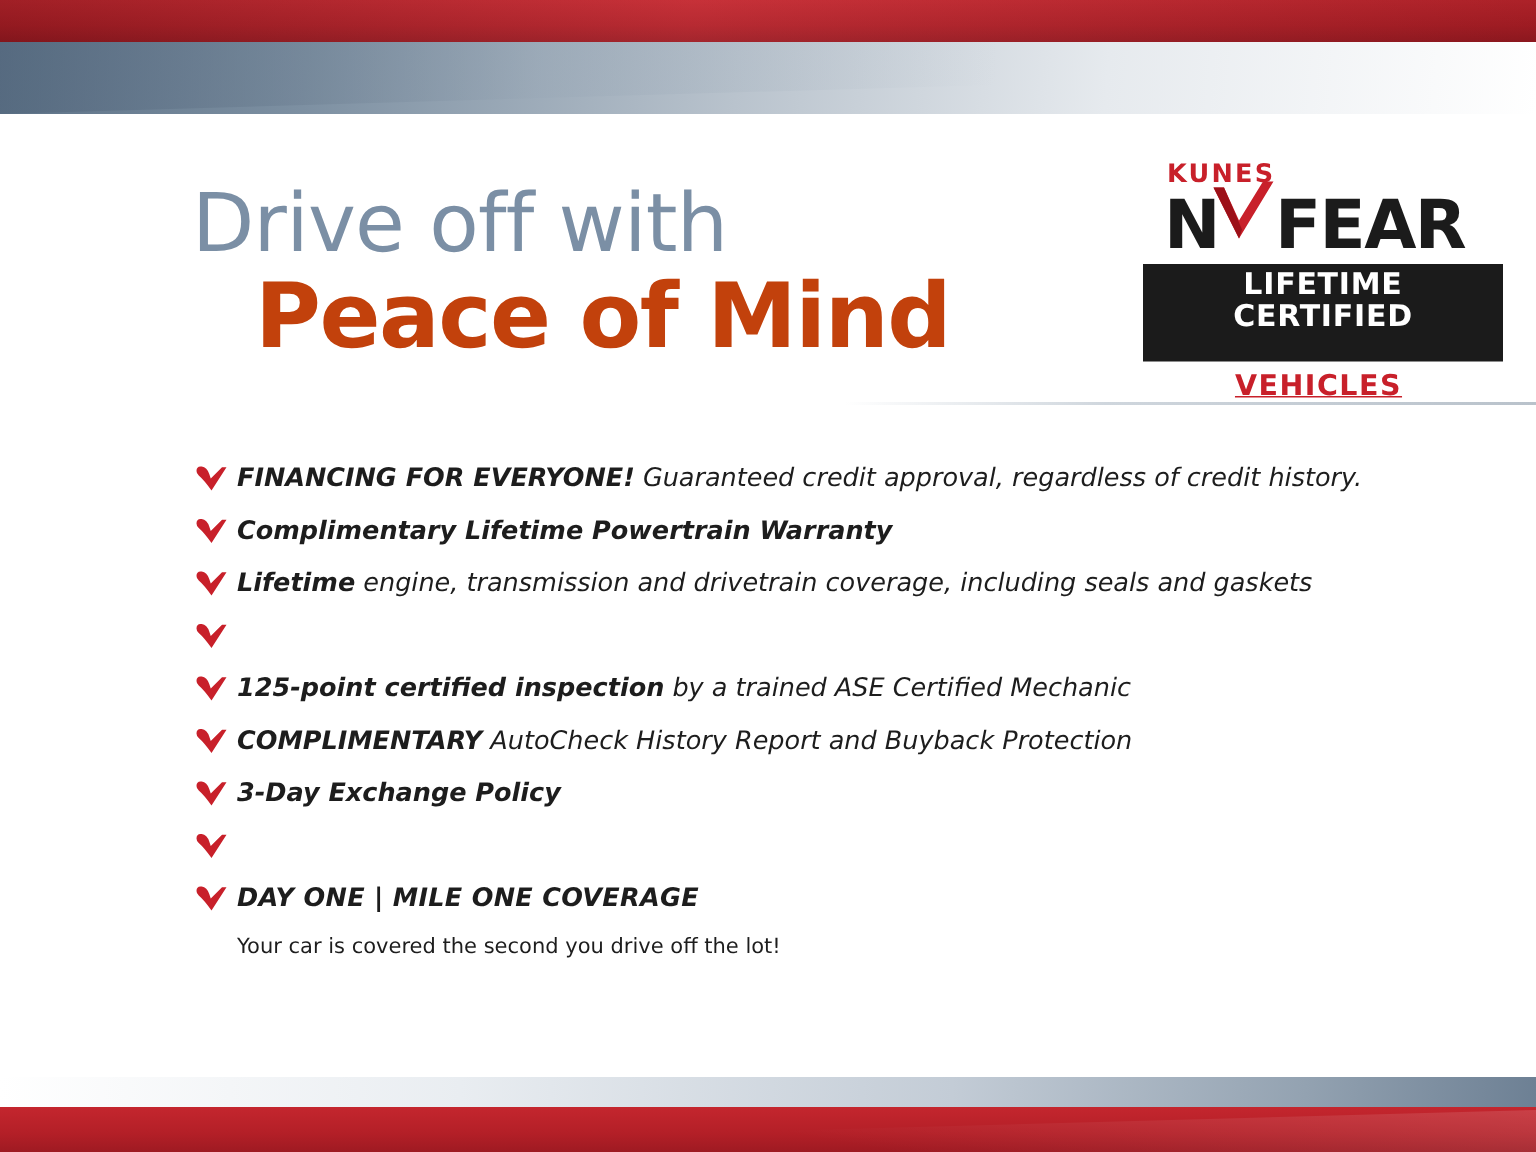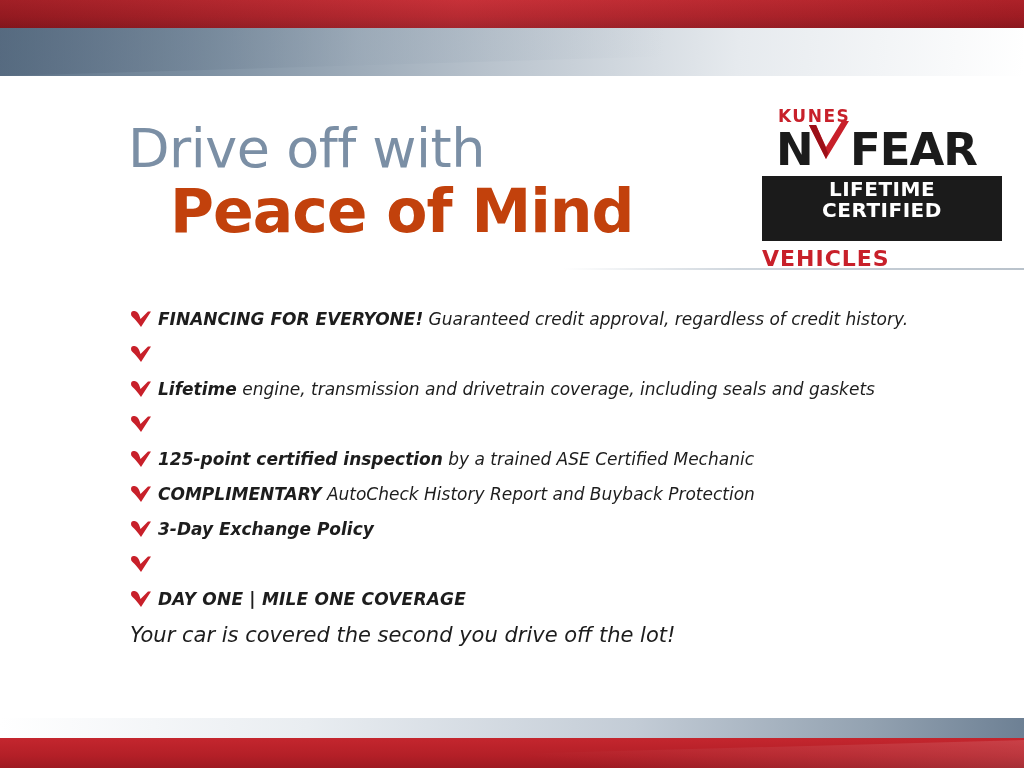--- a/index.html
+++ b/index.html
@@ -162,26 +162,27 @@
     font-family: "DejaVu Sans", sans-serif;
     font-weight: 700;
     font-size: 20px;
     letter-spacing: 0.5px;
     padding: 3px 6px 20px 6px;
     line-height: 1.05;
   }
   .logo .vehicles {
     font-family: "DejaVu Sans", sans-serif;
     font-weight: 700;
-    font-size: 22px;
+    font-size: 19px;
     color: #c8202a;
     letter-spacing: 1px;
-    text-align: left;
+    text-align: center;
     margin-top: 5px;
     margin-right: 6px;
+    text-decoration: underline;
   }
 
   
   .bullets {
     position: absolute;
     left: 130px;
     top: 308px;
     width: 830px;
   }
   .bullet {
@@ -202,23 +203,23 @@
     font-style: italic;
     color: #1d1d1d;
     line-height: 1.18;
     font-weight: 400;
   }
   .bullet .txt b {
     font-weight: 700;
   }
   .sub-line {
     font-family: "DejaVu Sans", sans-serif;
-    font-size: 21px;
-    font-style: italic;
+    font-size: 14px;
     color: #1d1d1d;
+    margin-left: 28px;
     margin-top: 3px;
   }
   .dayone {
     letter-spacing: .2px;
   }
 </style>
 </head>
 <body>
 
 <div class="page">
@@ -254,20 +255,21 @@
       <svg class="mark" viewBox="0 0 22 20">
         <path d="M1 4 Q1 0.5 4.5 1 Q8 1.5 9.5 6 L10.5 9 L18 1.5 L21 1.5 L11 17 Q6 10 2.5 7 Q1 5.8 1 4 Z" fill="#c8202a"></path>
       </svg>
       <div class="txt"><b>FINANCING FOR EVERYONE!</b><span> Guaranteed credit approval, regardless of credit history.</span></div>
     </div>
 
     <div class="bullet">
       <svg class="mark" viewBox="0 0 22 20">
         <path d="M1 4 Q1 0.5 4.5 1 Q8 1.5 9.5 6 L10.5 9 L18 1.5 L21 1.5 L11 17 Q6 10 2.5 7 Q1 5.8 1 4 Z" fill="#c8202a"></path>
       </svg>
+      <div class="txt"><b>Complimentary Lifetime Powertrain Warranty</b><span></span></div>
     </div>
 
     <div class="bullet">
       <svg class="mark" viewBox="0 0 22 20">
         <path d="M1 4 Q1 0.5 4.5 1 Q8 1.5 9.5 6 L10.5 9 L18 1.5 L21 1.5 L11 17 Q6 10 2.5 7 Q1 5.8 1 4 Z" fill="#c8202a"></path>
       </svg>
       <div class="txt"><b>Lifetime</b><span> engine, transmission and drivetrain coverage, including seals and gaskets</span></div>
     </div>
 
     <div class="bullet">

